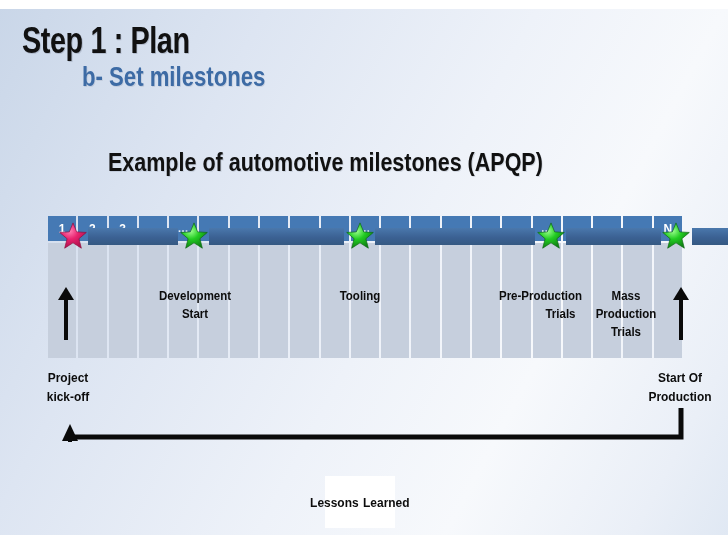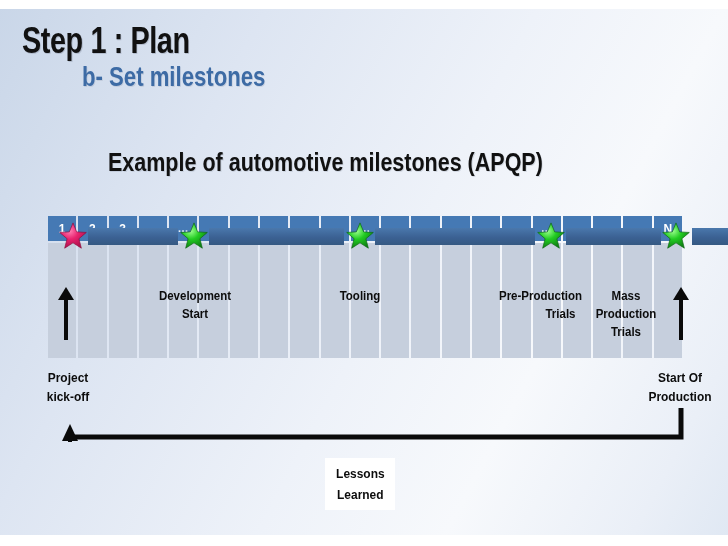--- a/index.html
+++ b/index.html
@@ -189,26 +189,26 @@
     transform: scaleX(0.92);
     white-space: nowrap;
   }
 
   
   #loop { position: absolute; left: 0; top: 0; width: 728px; height: 546px; pointer-events: none; }
 
   .lessons-box {
     position: absolute;
     left: 325px;
-    top: 458px;
+    top: 476px;
     width: 70px;
     height: 52px;
     background: #ffffff;
     display: flex;
-    flex-direction: column;
+    flex-direction: row;
     align-items: center;
     justify-content: center;
     z-index: 3;
   }
   .lessons-box span {
     font-size: 13px;
     font-weight: bold;
     color: #0c0c0c;
     line-height: 21px;
     transform: scaleX(0.92);

